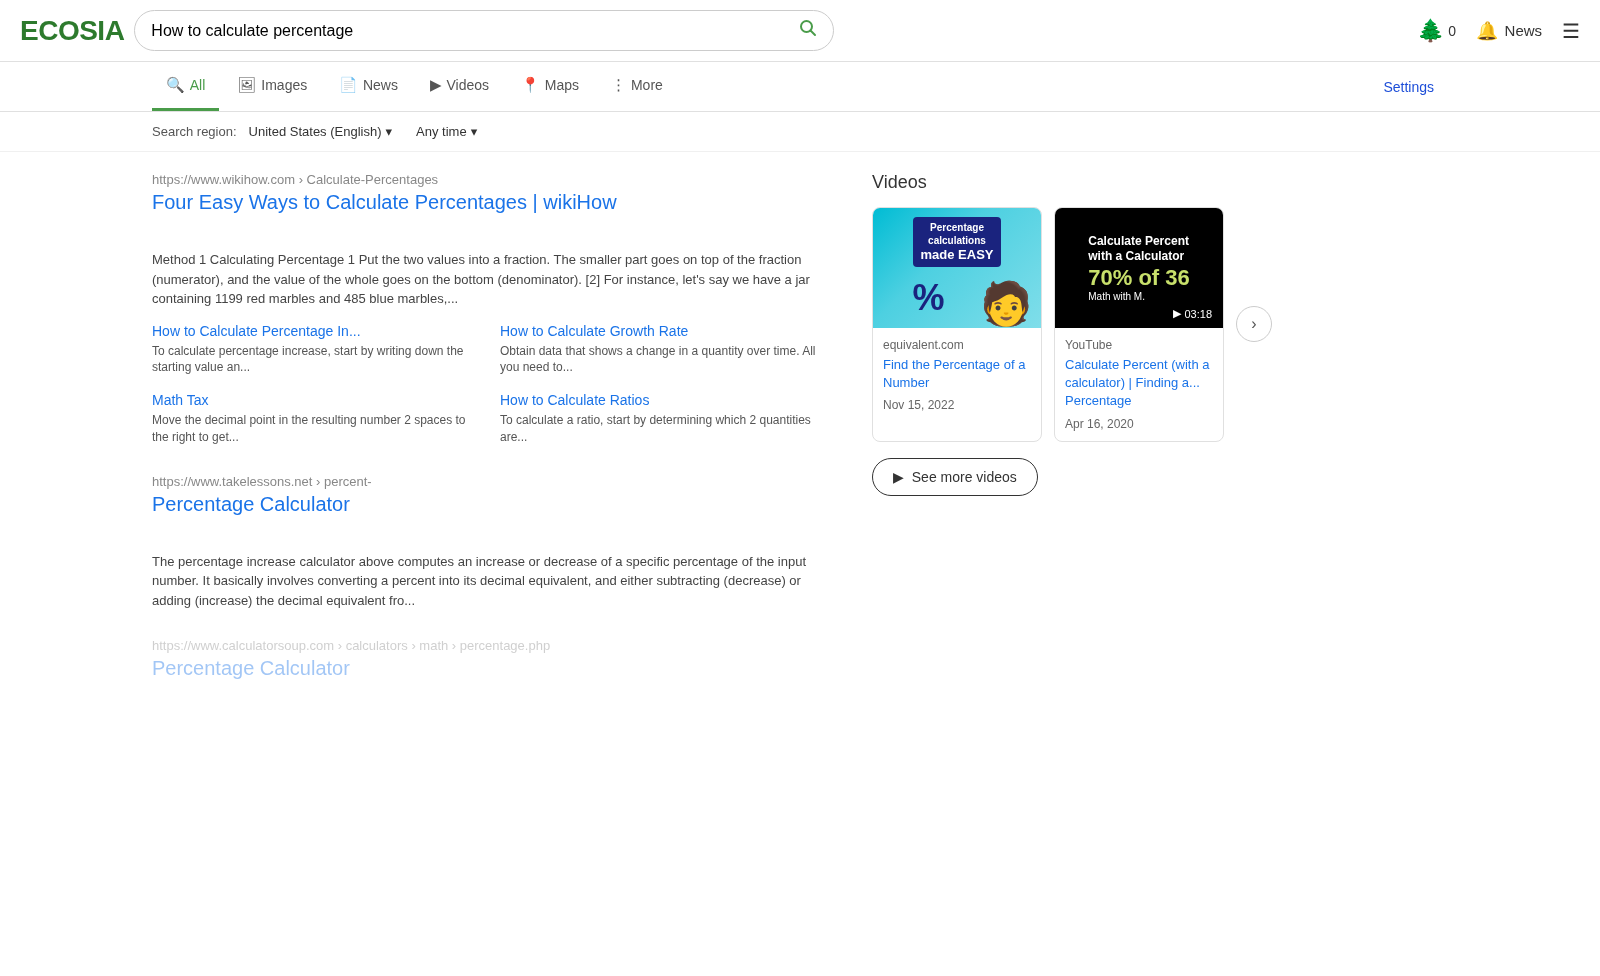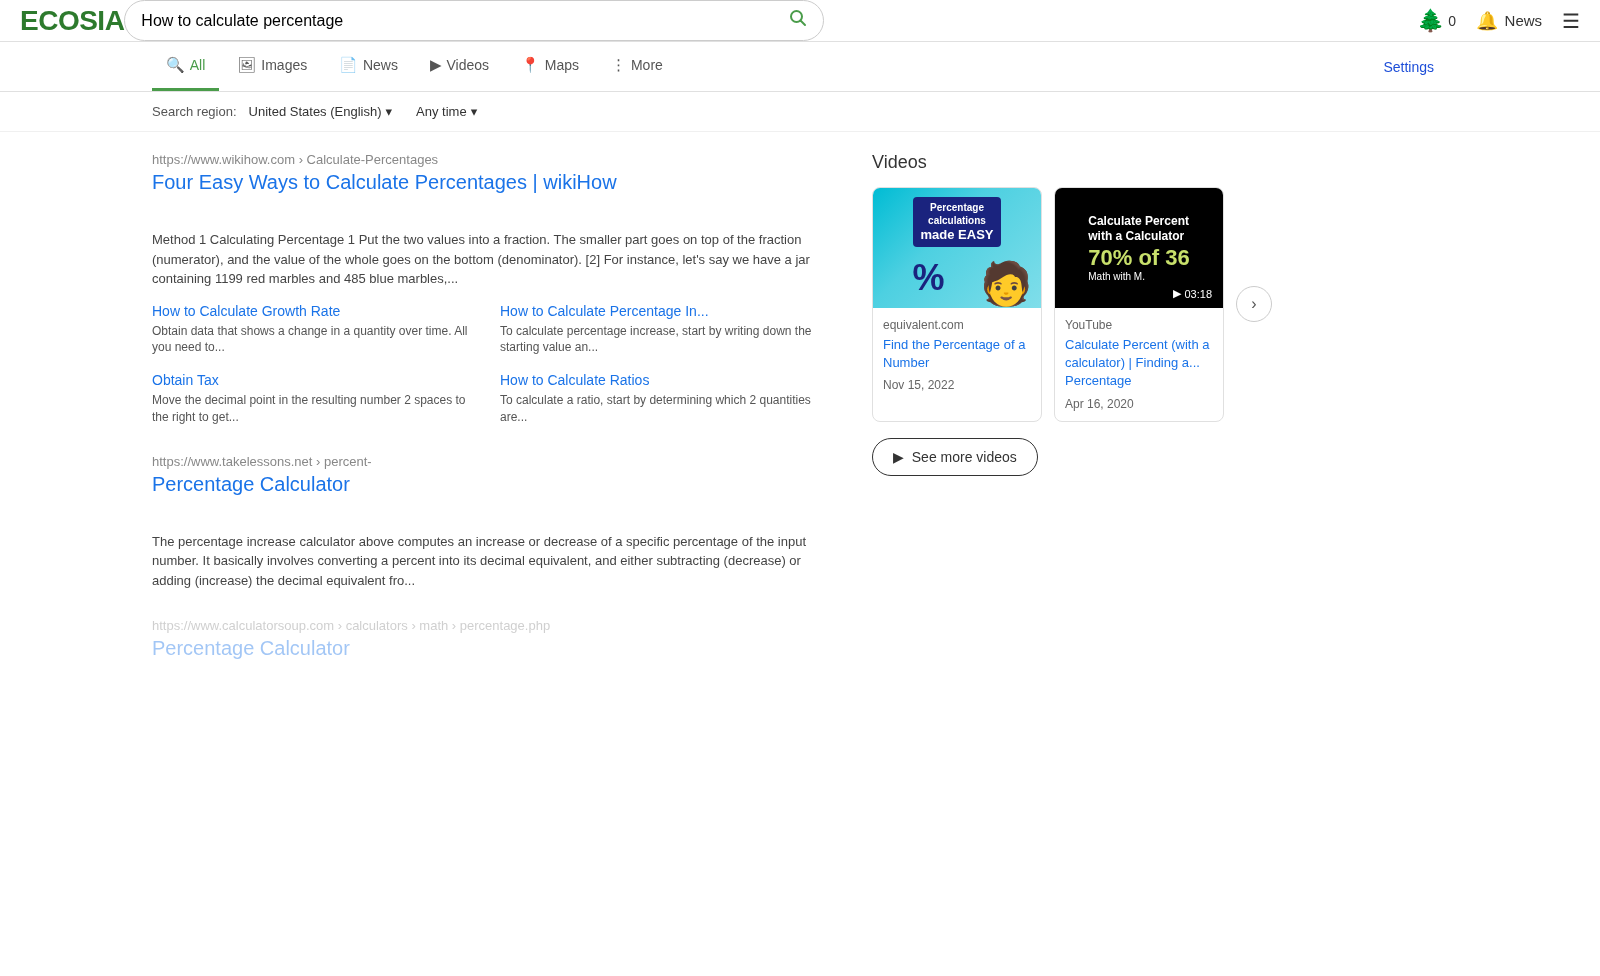--- a/index.html
+++ b/index.html
@@ -2,23 +2,23 @@
 <html><head>
   <meta charset="utf-8">
   <style>
     * { box-sizing: border-box; margin: 0; padding: 0; }
     body { font-family: Arial, sans-serif; background: #fff; color: #333; font-size: 14px; }
 
     
     .header {
       display: flex;
       align-items: center;
-      padding: 0 20px;
+      padding: 10px 20px;
       border-bottom: 1px solid #e0e0e0;
-      gap: 0;
+      gap: 10px;
     }
     .logo {
       font-size: 28px;
       font-weight: bold;
       color: #4a9c4a;
       letter-spacing: -0.5px;
       white-space: nowrap;
       flex-shrink: 0;
     }
     .logo span { color: #2d7a2d; }
@@ -405,29 +405,29 @@
 
     <div class="result-item">
       <div class="result-url">
         <span>https://www.wikihow.com › Calculate-Percentages</span>
       </div>
       <a class="result-title">Four Easy Ways to Calculate Percentages | wikiHow</a>
       <div class="result-snippet">Method 1 Calculating Percentage 1 Put the two values into a fraction. The smaller part goes on top of the fraction (numerator), and the value of the whole goes on the bottom (denominator). [2] For instance, let's say we have a jar containing 1199 red marbles and 485 blue marbles,...</div>
 
       <div class="sub-links">
         <div class="sub-link-item">
+          <a class="sub-link-title">How to Calculate Percentage In...</a>
+          <div class="sub-link-desc">To calculate percentage increase, start by writing down the starting value an...</div>
+        </div>
+        <div class="sub-link-item">
           <a class="sub-link-title">How to Calculate Growth Rate</a>
           <div class="sub-link-desc">Obtain data that shows a change in a quantity over time. All you need to...</div>
         </div>
         <div class="sub-link-item">
-          <a class="sub-link-title">How to Calculate Percentage In...</a>
-          <div class="sub-link-desc">To calculate percentage increase, start by writing down the starting value an...</div>
-        </div>
-        <div class="sub-link-item">
-          <a class="sub-link-title">Obtain Tax</a>
+          <a class="sub-link-title">Math Tax</a>
           <div class="sub-link-desc">Move the decimal point in the resulting number 2 spaces to the right to get...</div>
         </div>
         <div class="sub-link-item">
           <a class="sub-link-title">How to Calculate Ratios</a>
           <div class="sub-link-desc">To calculate a ratio, start by determining which 2 quantities are...</div>
         </div>
       </div>
     </div>
 
     <div class="result-item">

